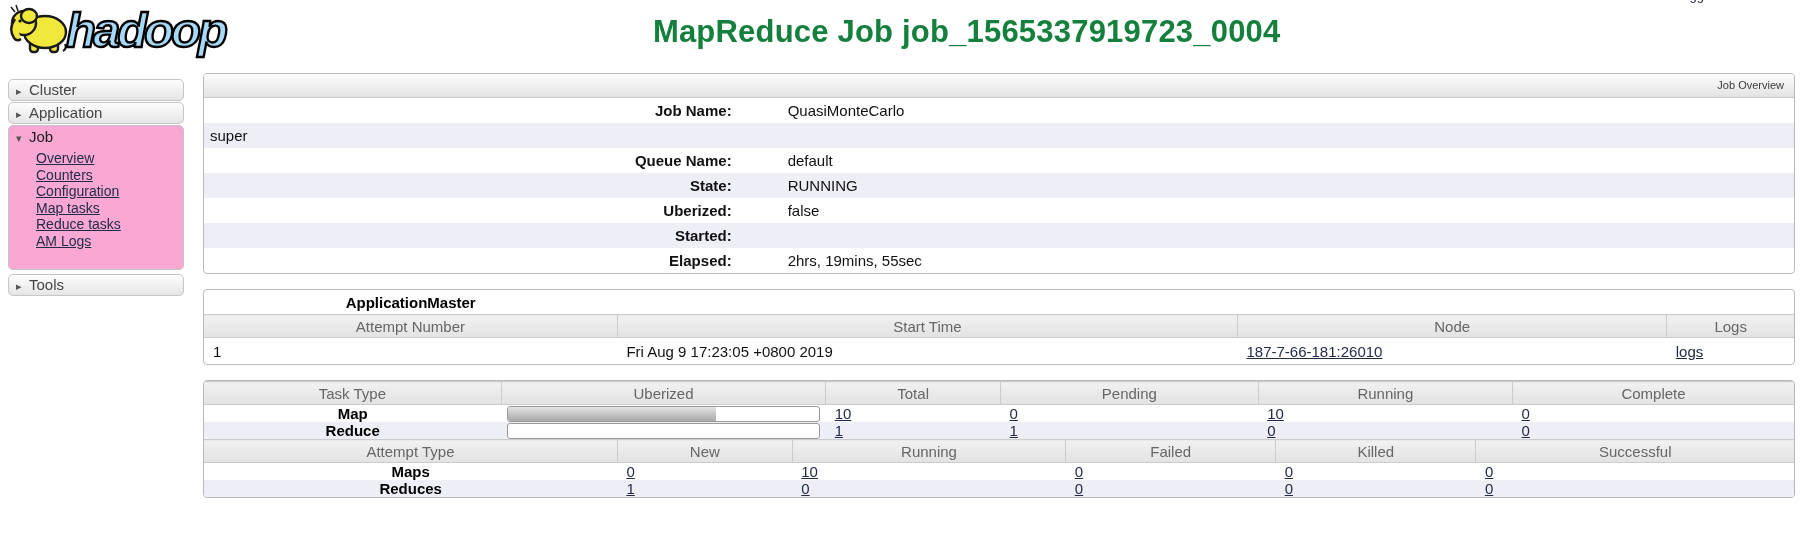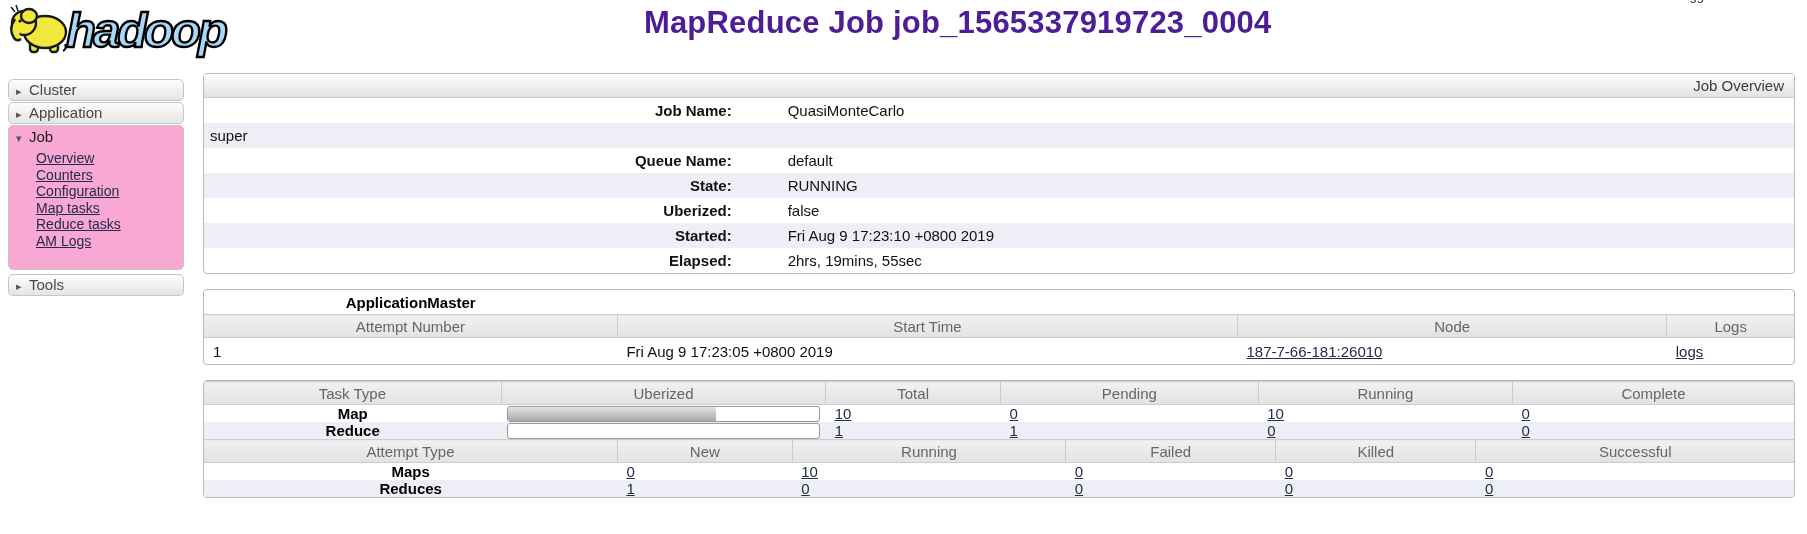--- a/index.html
+++ b/index.html
@@ -11,21 +11,21 @@
   a { color:#232b4a; text-decoration:underline; cursor:pointer; }
 
   
   .logo { position:absolute; top:1px; left:8px; }
   .login-clip {
     position:absolute; top:-12px; right:12px; font-size:13px; color:#224;
     white-space:nowrap;
   }
   .page-title {
     position:absolute; top:5px; left:53%; transform:translateX(-50%);
-    margin:0; font-size:31px; font-weight:bold; color:#4c1d95; white-space:nowrap;
+    margin:9px; font-size:31px; font-weight:bold; color:#15803d; white-space:nowrap;
     letter-spacing:0.2px;
   }
 
   
   .sidebar { position:absolute; left:8px; top:79px; width:176px; font-size:15px; }
   .acc-btn {
     box-sizing:border-box; height:22px; line-height:20px; margin-bottom:1px;
     border:1px solid #c5c5c5; border-radius:5px;
     background:linear-gradient(#fdfdfd,#e5e5e5);
     color:#464646; padding-left:7px; cursor:pointer;
@@ -42,21 +42,21 @@
 
   
   .main { position:absolute; left:203px; top:73px; width:1592px; }
   .panel { border:1px solid #b9b9b9; border-radius:4px; background:#fff; overflow:hidden; }
   .gap { height:15px; }
 
   
   .ov-header {
     height:23px; line-height:23px; text-align:right; padding-right:10px;
     background:linear-gradient(#fcfcfc,#e3e3e3); border-bottom:1px solid #c9c9c9;
-    font-size:15px; color:#3c3c3c;
+    font-size:11px; color:#3c3c3c;
   }
   .ov-row { display:flex; height:25px; line-height:25px; font-size:15px;gap:45px; }
   .ov-row.alt { background:#eeeef7; }
   .ov-label { width:33.5%; box-sizing:border-box; text-align:right; font-weight:bold; padding-right:5px; }
   .ov-value { padding-left:6px; }
 
   
   table { border-collapse:collapse; table-layout:fixed; width:100%; font-size:15px; }
   th,td { padding:0; overflow:hidden; white-space:nowrap; }
   .title-row td { height:24px; font-weight:bold; text-align:center; color:#000; }
@@ -148,21 +148,20 @@
     <div class="ov-row alt">
         <div class="ov-label">State:</div>
         <div class="ov-value">RUNNING</div>
       </div>
     <div class="ov-row">
         <div class="ov-label">Uberized:</div>
         <div class="ov-value">false</div>
       </div>
     <div class="ov-row alt">
         <div class="ov-label">Started:</div>
-        <div class="ov-value">Fri Aug 9 17:23:10 +0800 2019</div>
       </div>
     <div class="ov-row">
         <div class="ov-label">Elapsed:</div>
         <div class="ov-value">2hrs, 19mins, 55sec</div>
       </div>
   </div>
 
   <div class="gap"></div>
 
   <div class="panel">

